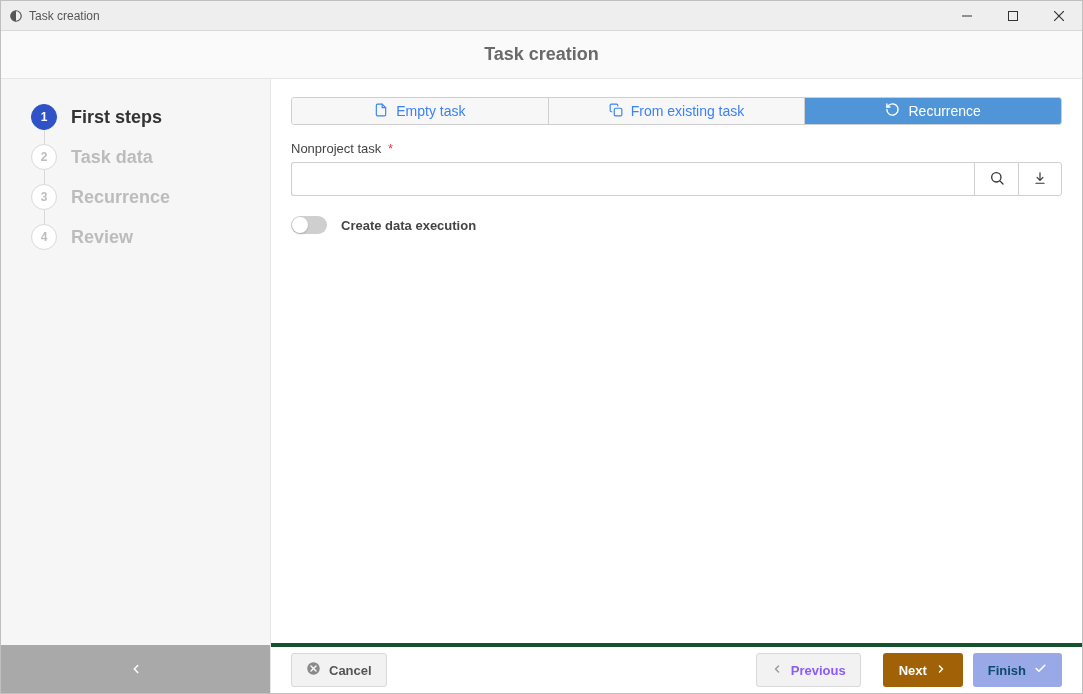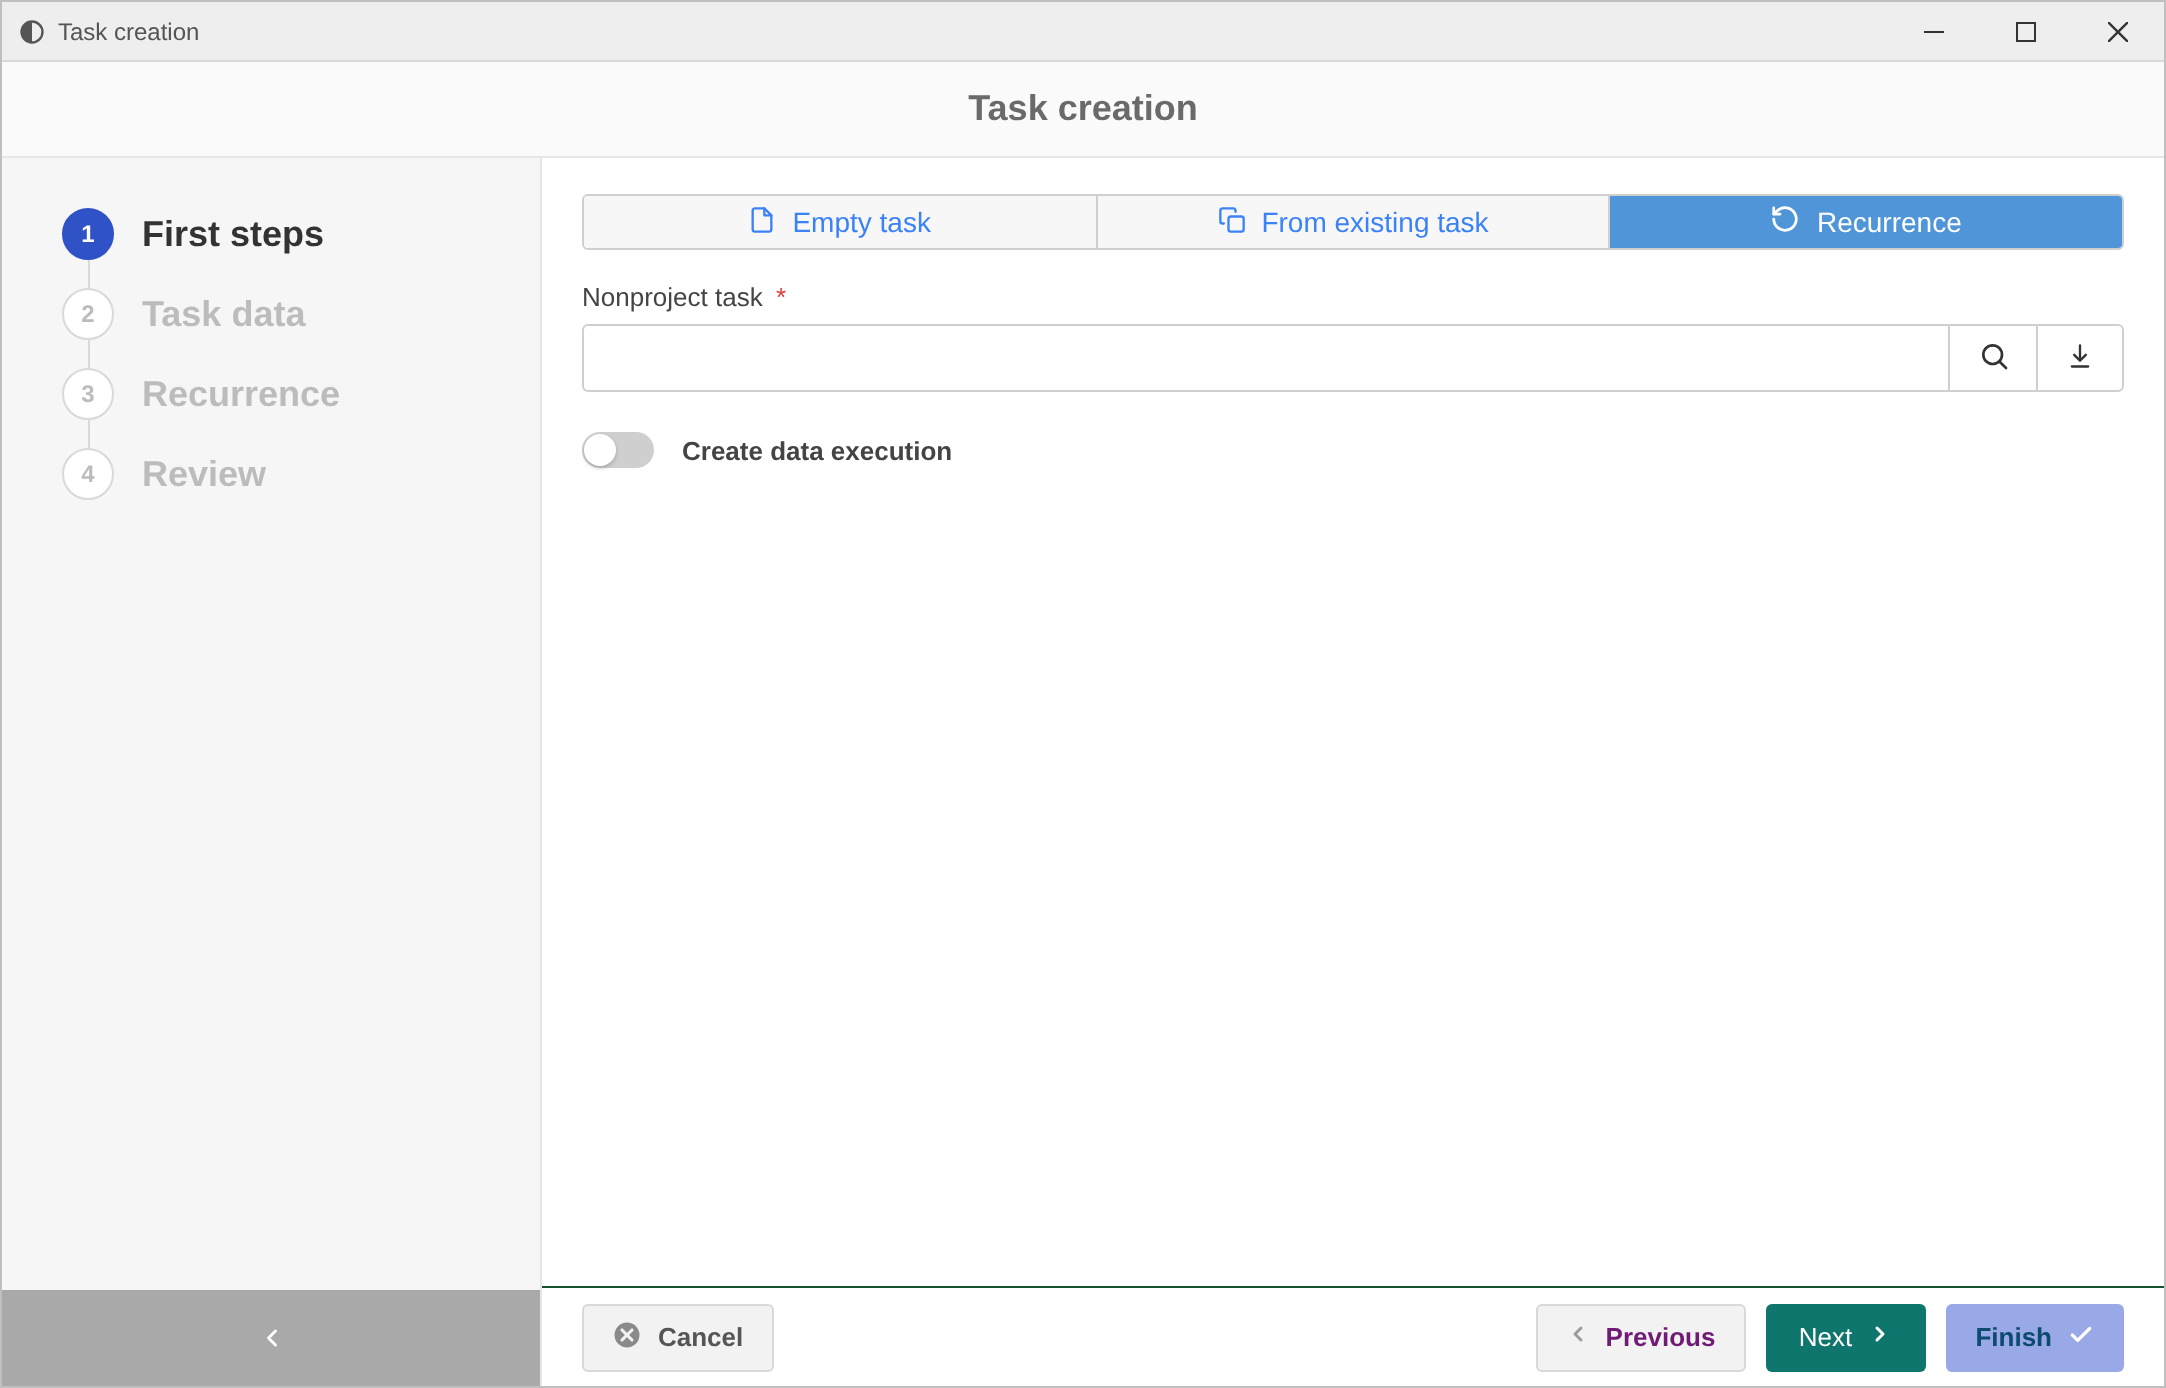--- a/index.html
+++ b/index.html
@@ -44,25 +44,25 @@
   .input-row input { flex:1; border:1px solid #cfcfcf; border-right:none; border-radius:3px 0 0 3px; padding:0 10px; font-size:13px; outline:none; }
   .input-btn { width:44px; border:1px solid #cfcfcf; display:flex; align-items:center; justify-content:center; background:#fff; cursor:pointer; }
   .input-btn.mid { border-right:none; }
   .input-btn.last { border-radius:0 3px 3px 0; }
   
   .toggle-row { margin-top:20px; display:flex; align-items:center; gap:14px; }
   .toggle { width:36px; height:18px; border-radius:10px; background:#cfcfcf; position:relative; cursor:pointer; }
   .toggle .knob { position:absolute; left:1px; top:1px; width:16px; height:16px; border-radius:50%; background:#fff; box-shadow:0 1px 2px rgba(0,0,0,0.2);}
   .toggle-label { font-weight:700; color:#444; }
   
-  .footer { height:50px; border-top:1px solid #14532d; background:#fff; display:flex; align-items:center; padding:0 20px; gap:10px;justify-content:space-between; }
+  .footer { height:50px; border-top:4px solid #14532d; background:#fff; display:flex; align-items:center; padding:0 20px; gap:10px;justify-content:space-between; }
   .btn { height:34px; border-radius:3px; display:inline-flex; align-items:center; justify-content:center; padding:0 14px; font-size:13px; cursor:pointer; border:1px solid transparent; gap:8px; }
   .btn-cancel { background:#f2f2f2; border-color:#d9d9d9; color:#555; font-weight:600; }
-  .btn-prev { background:#f2f2f2; border-color:#d9d9d9; color:#701a75; font-weight:600;}
-  .btn-next { background:#0f766e; color:#fff; font-weight:400; min-width:80px; }
+  .btn-prev { background:#f2f2f2; border-color:#d9d9d9; color:#8b5cf6; font-weight:600;}
+  .btn-next { background:#a16207; color:#fff; font-weight:700; min-width:80px;margin-left:12px; }
   .btn-finish { background:#99a8e6; color:#0c4a6e; font-weight:700; min-width:84px; }
   .footer .spacer { flex:1; }
 </style>
 </head>
 <body>
 
 <div class="window">
 
   <div class="titlebar">
     <span class="app-icon">

